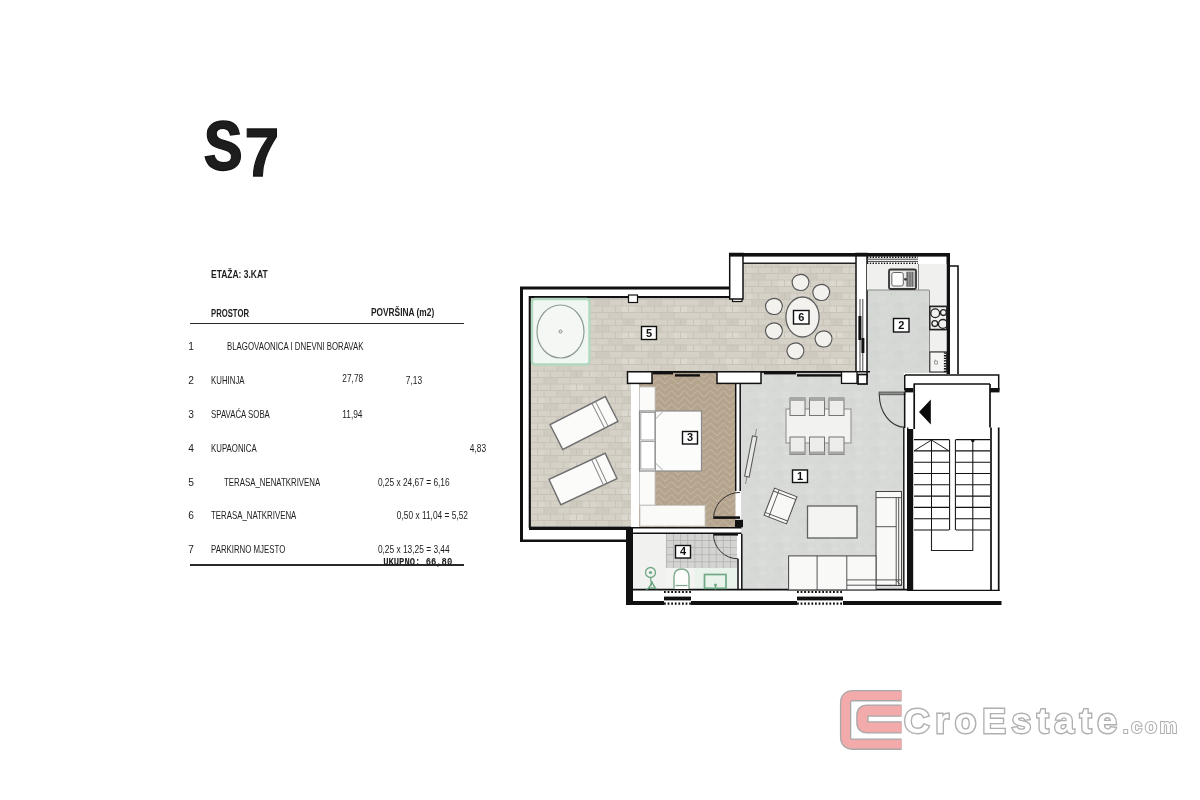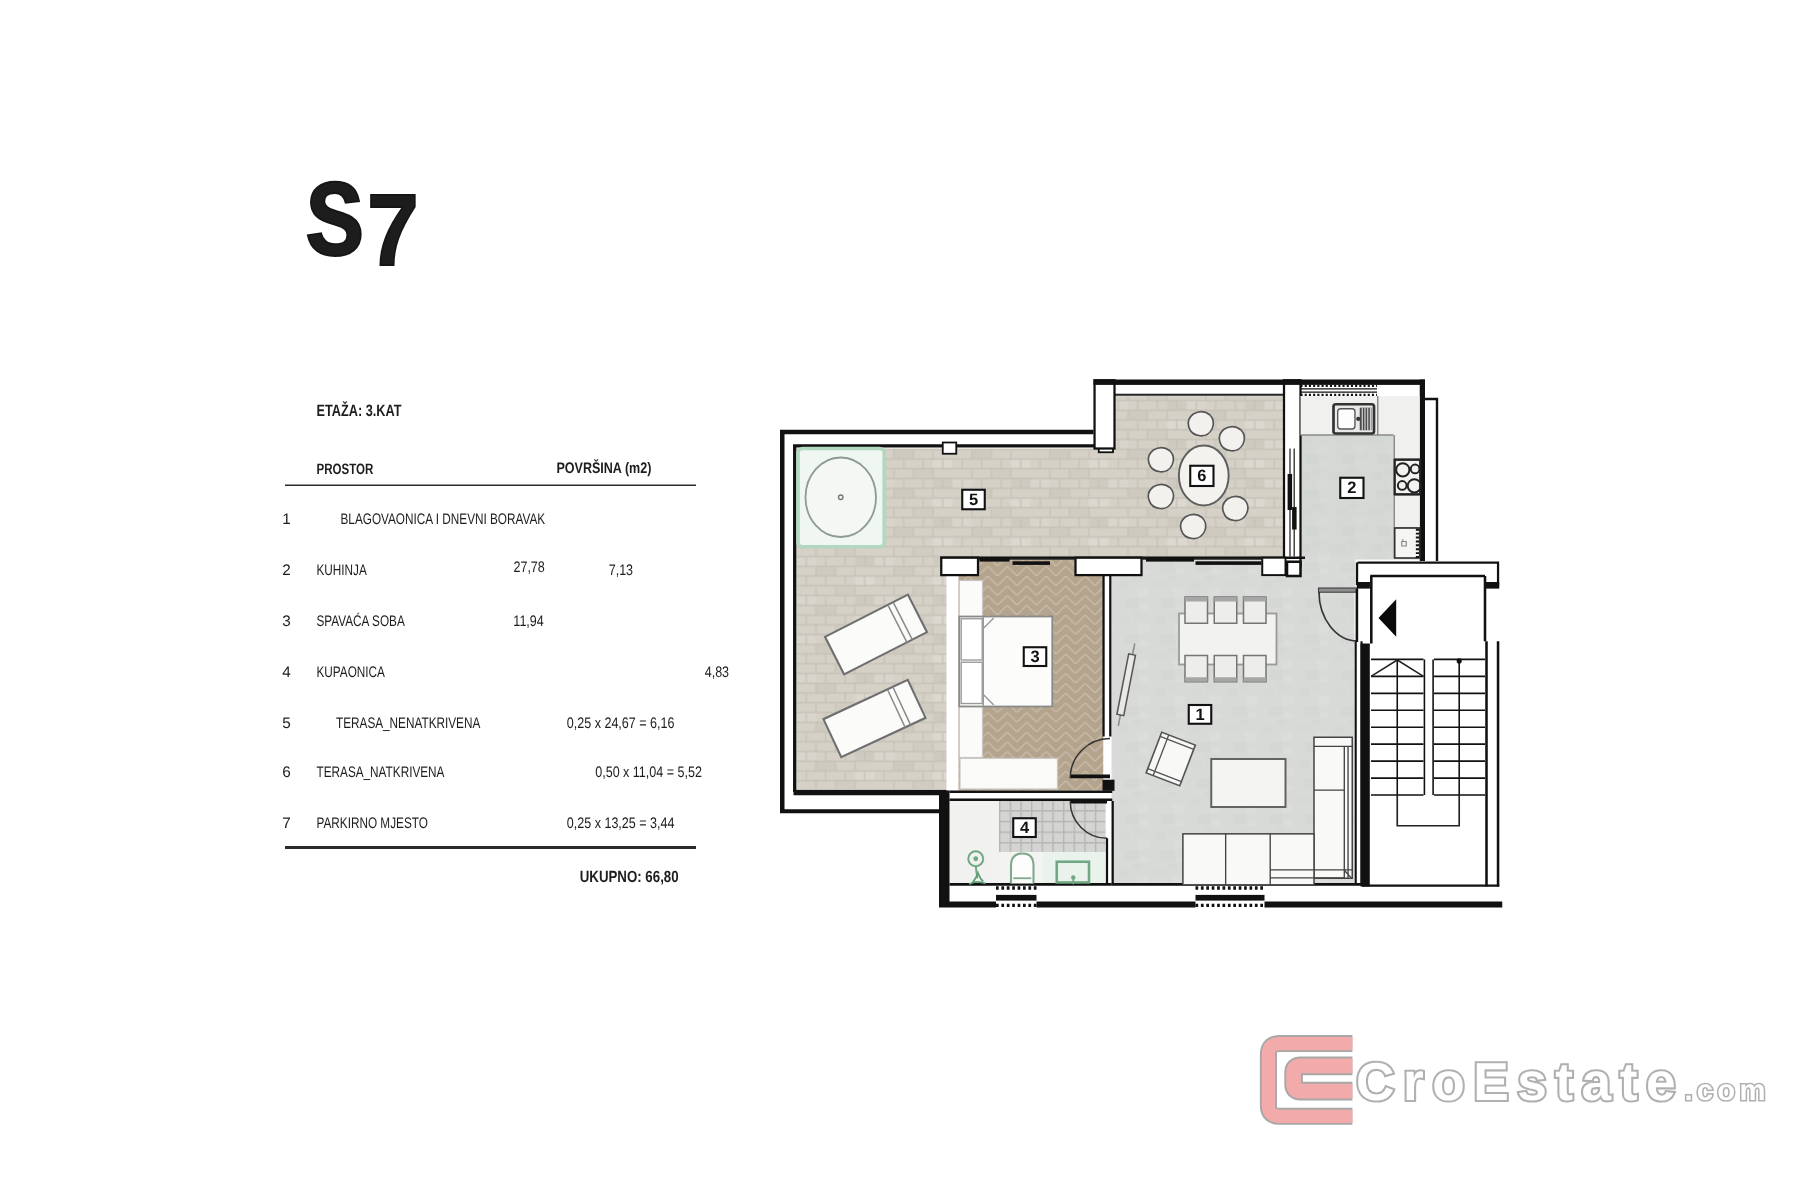--- a/index.html
+++ b/index.html
@@ -60,21 +60,21 @@
 </div>
 
 <div class="row" style="top:544px;font-size:10.2px;">
   <div class="abs" style="left:186px;width:10px;text-align:center;">7</div>
   <div class="abs" style="left:211px;"><span class="sx">PARKIRNO MJESTO</span></div>
   <div class="abs" style="left:340px;width:148px;text-align:center;"><span class="sxc">0,25 x 13,25 = 3,44</span></div>
 </div>
 
 <div class="abs" style="left:190px;top:564px;width:274px;height:1.6px;background:#2a2a2a;"></div>
 
-<div class="abs" style="left:340px;top:579px;width:112px;text-align:right;font-size:10.8px;font-weight:bold;"><span style="display:inline-block;transform:scaleX(0.82);transform-origin:100% 50%;white-space:nowrap;">UKUPNO: 66,80</span></div>
+<div class="abs" style="left:340px;top:556px;width:112px;text-align:right;font-size:10.8px;font-weight:bold;font-family:Liberation Mono, monospace;"><span style="display:inline-block;transform:scaleX(0.82);transform-origin:100% 50%;white-space:nowrap;">UKUPNO: 66,80</span></div>
 
 <svg class="abs" style="left:0;top:0;" width="1200" height="800" viewBox="0 0 1200 800">
 <defs>
   <pattern id="brick" width="52" height="26" patternUnits="userSpaceOnUse" patternTransform="translate(531,299)">
     <rect width="52" height="26" fill="#d5d1c7"></rect>
     <rect x="13" y="0" width="13" height="6.5" fill="#cfcabf"></rect>
     <rect x="39" y="6.5" width="13" height="6.5" fill="#dcd8cf"></rect>
     <rect x="26" y="13" width="13" height="6.5" fill="#d0ccc2"></rect>
     <rect x="0" y="19.5" width="13" height="6.5" fill="#d9d5cc"></rect>
     <rect x="39" y="19.5" width="13" height="6.5" fill="#cfcabf"></rect>

